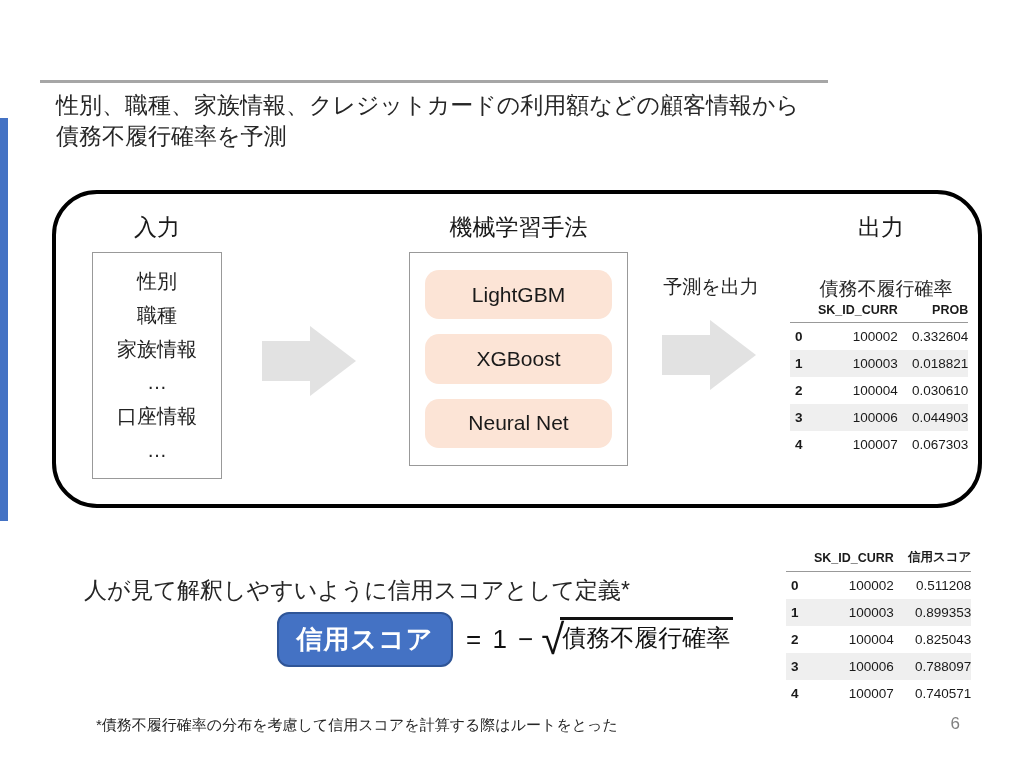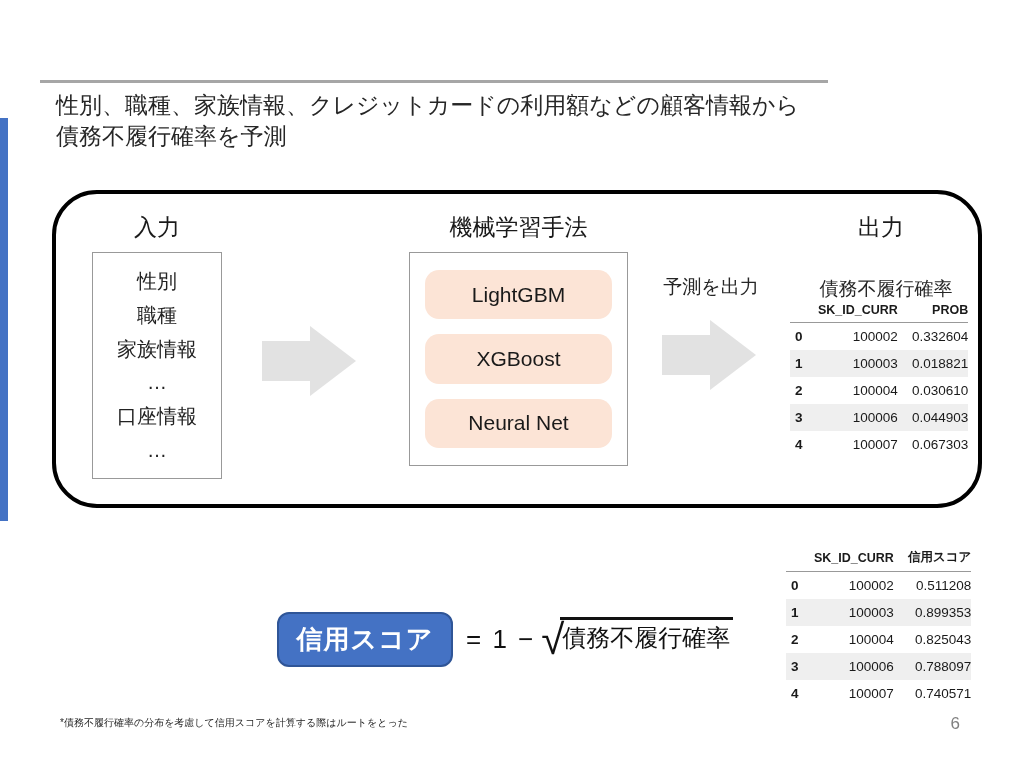--- a/index.html
+++ b/index.html
@@ -44,21 +44,21 @@
   
   .define-text { left:84px; top:575px; font-size:23px; color:#262626; }
   .score-chip { left:277px; top:612px; width:176px; height:55px; background:#4472c4; border:2.5px solid #2f5597; border-radius:12px;
                 display:flex; align-items:center; justify-content:center; color:#ffffff; font-size:26px; font-weight:bold; letter-spacing:1px; }
   .equation { left:466px; top:612px; height:55px; display:flex; align-items:center; font-size:26px; color:#111; }
   .eq-prefix { margin-right:6px; letter-spacing:2px; }
   .sqrt-wrap { display:inline-flex; align-items:flex-start; }
   .sqrt-sign { font-size:42px; line-height:46px; font-weight:400; }
   .radicand { border-top:3px solid #111; margin-left:-4px; padding:4px 3px 0 2px; font-size:24px; line-height:28px; }
 
-  .footnote { left:60px; top:716px; font-size:10px; color:#262626; }
+  .footnote { left:96px; top:716px; font-size:15px; color:#262626; }
   .page-number { left:920px; top:714px; width:40px; text-align:right; font-size:17px; color:#808080; }
 </style>
 </head>
 <body>
 
 <div class="abs" style="left:0;top:0;width:1024px;height:768px;">
 
   <div class="abs accent-bar"></div>
 
   <div class="abs title-rule"></div>
@@ -131,20 +131,21 @@
         </tr>
         <tr>
           <td class="idx">4</td>
           <td>100007</td>
           <td>0.067303</td>
         </tr>
       </tbody>
     </table>
   </div>
 
+  <div class="abs define-text">人が見て解釈しやすいように信用スコアとして定義*</div>
 
   <div class="abs score-chip">信用スコア</div>
 
   <div class="abs equation">
     <span class="eq-prefix">= 1 −</span>
     <span class="sqrt-wrap">
       <span class="sqrt-sign">√</span>
       <span class="radicand">債務不履行確率</span>
     </span>
   </div>

